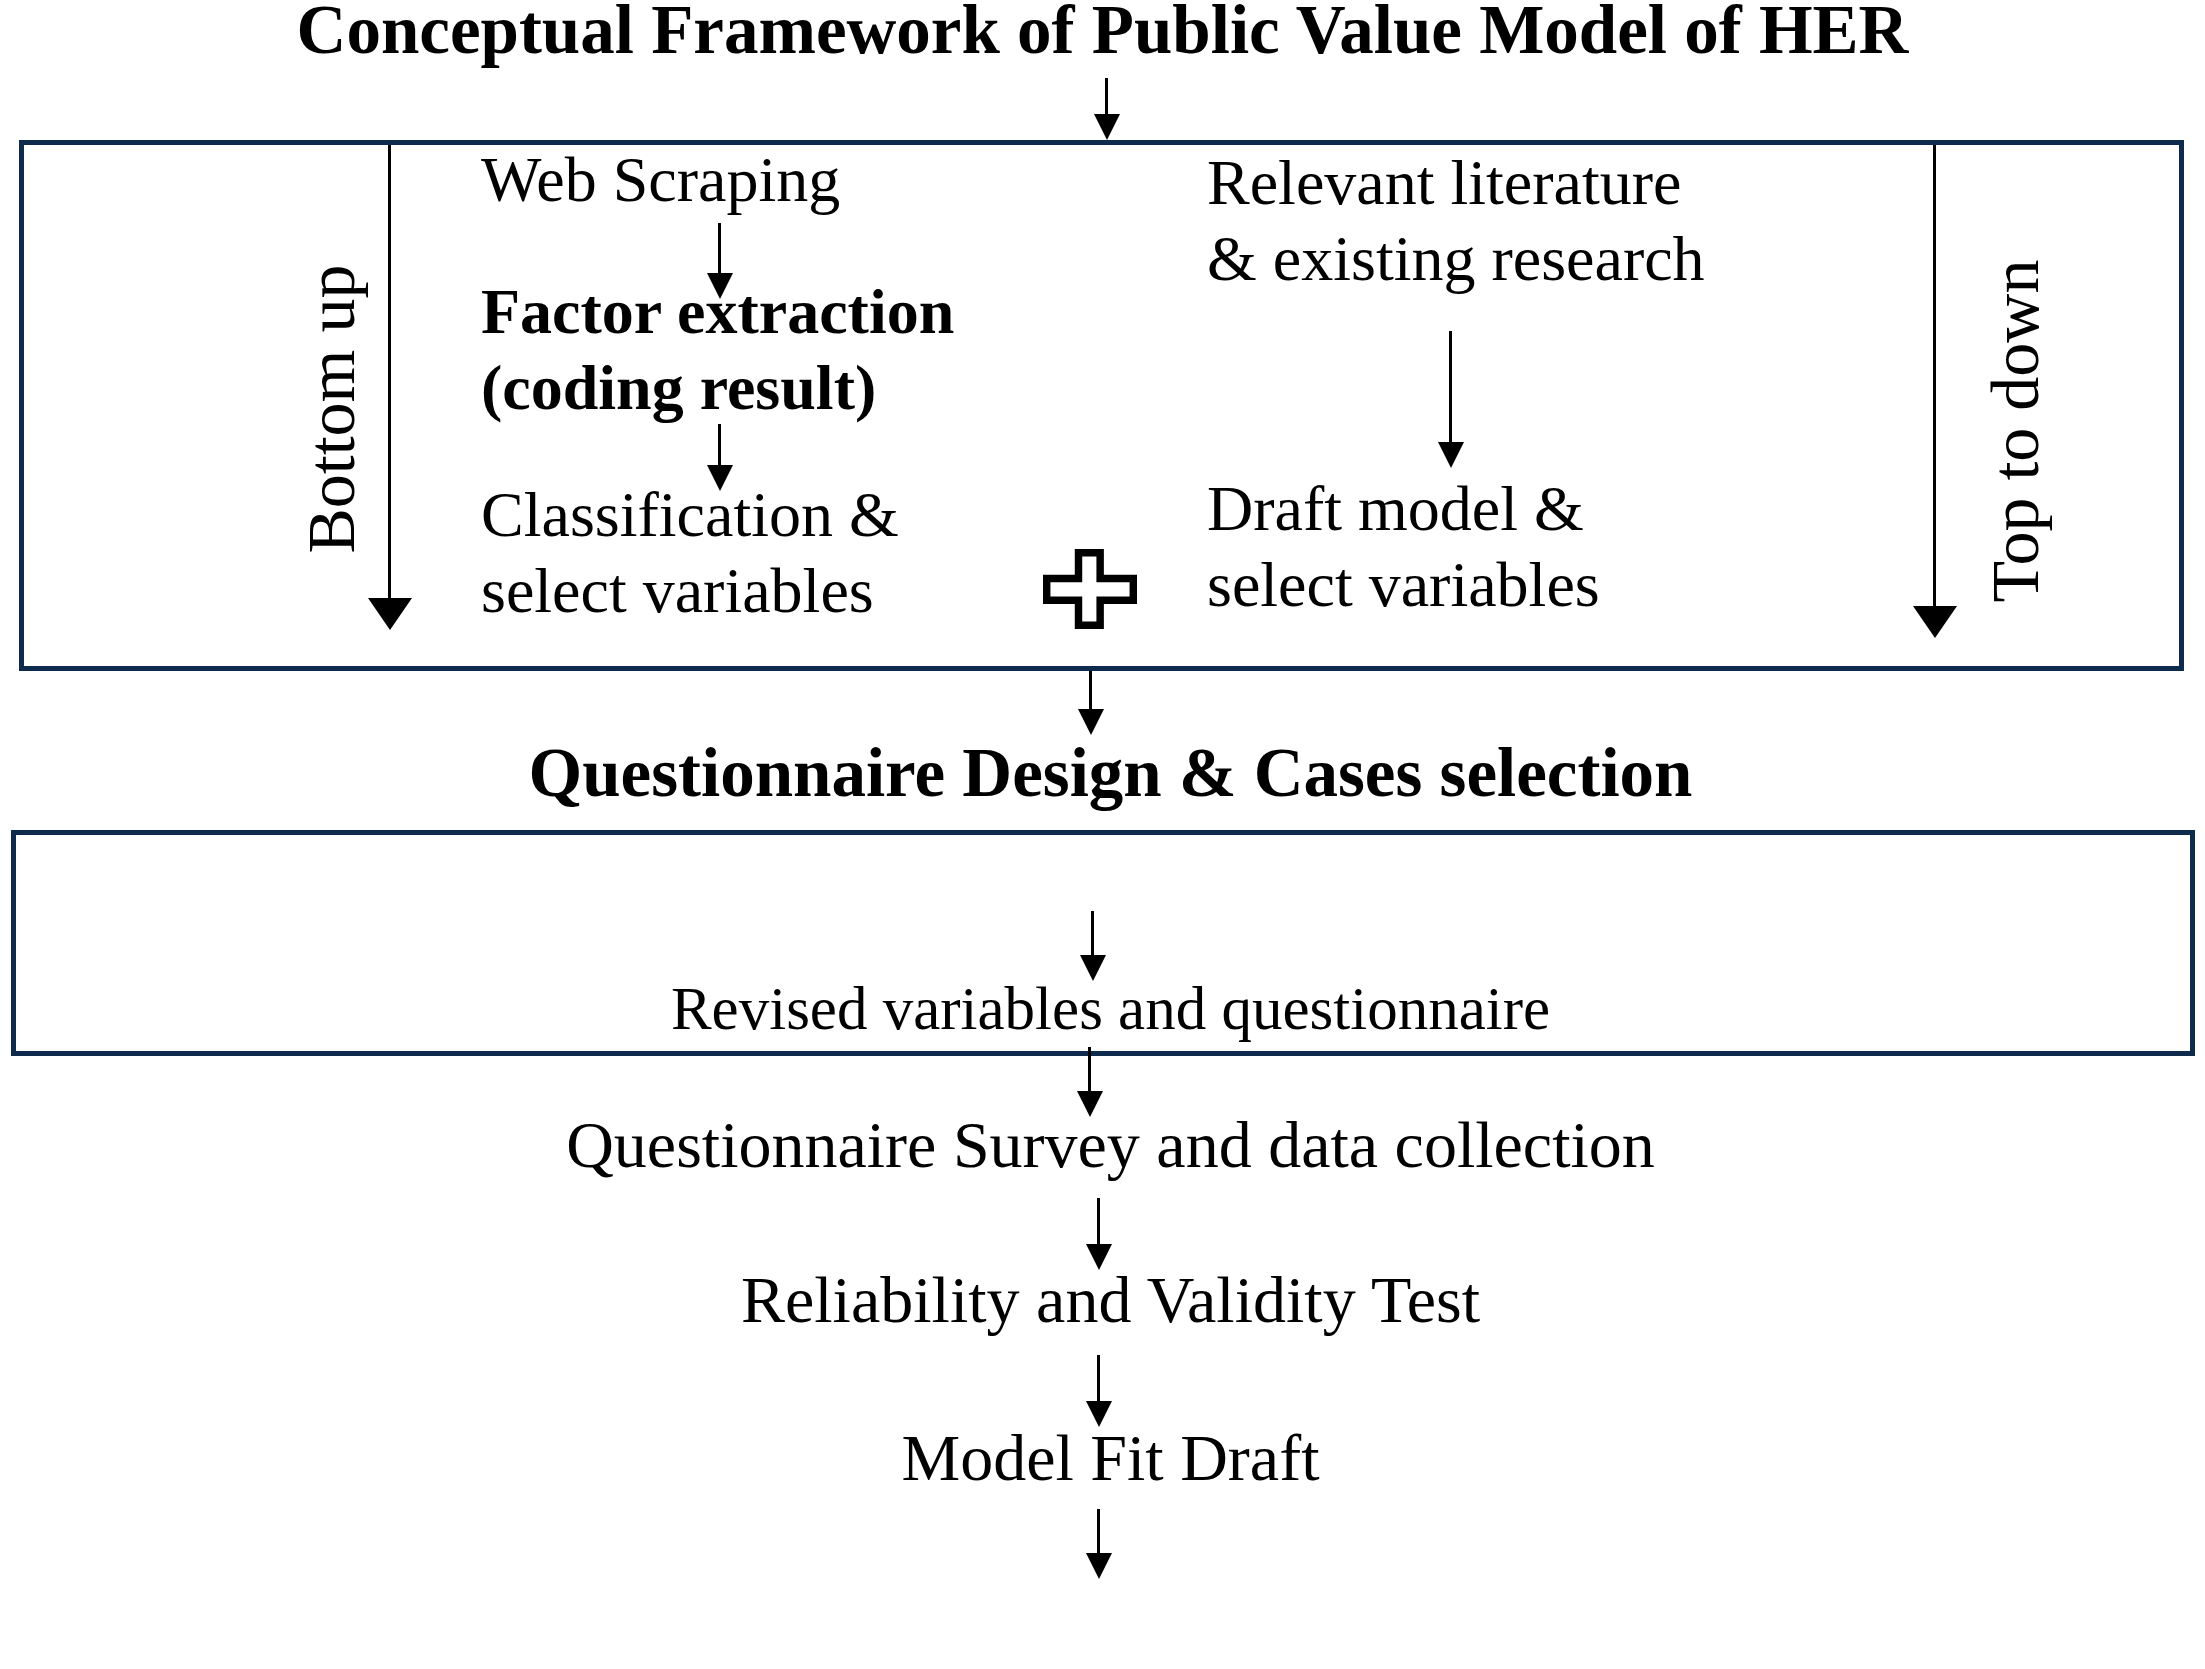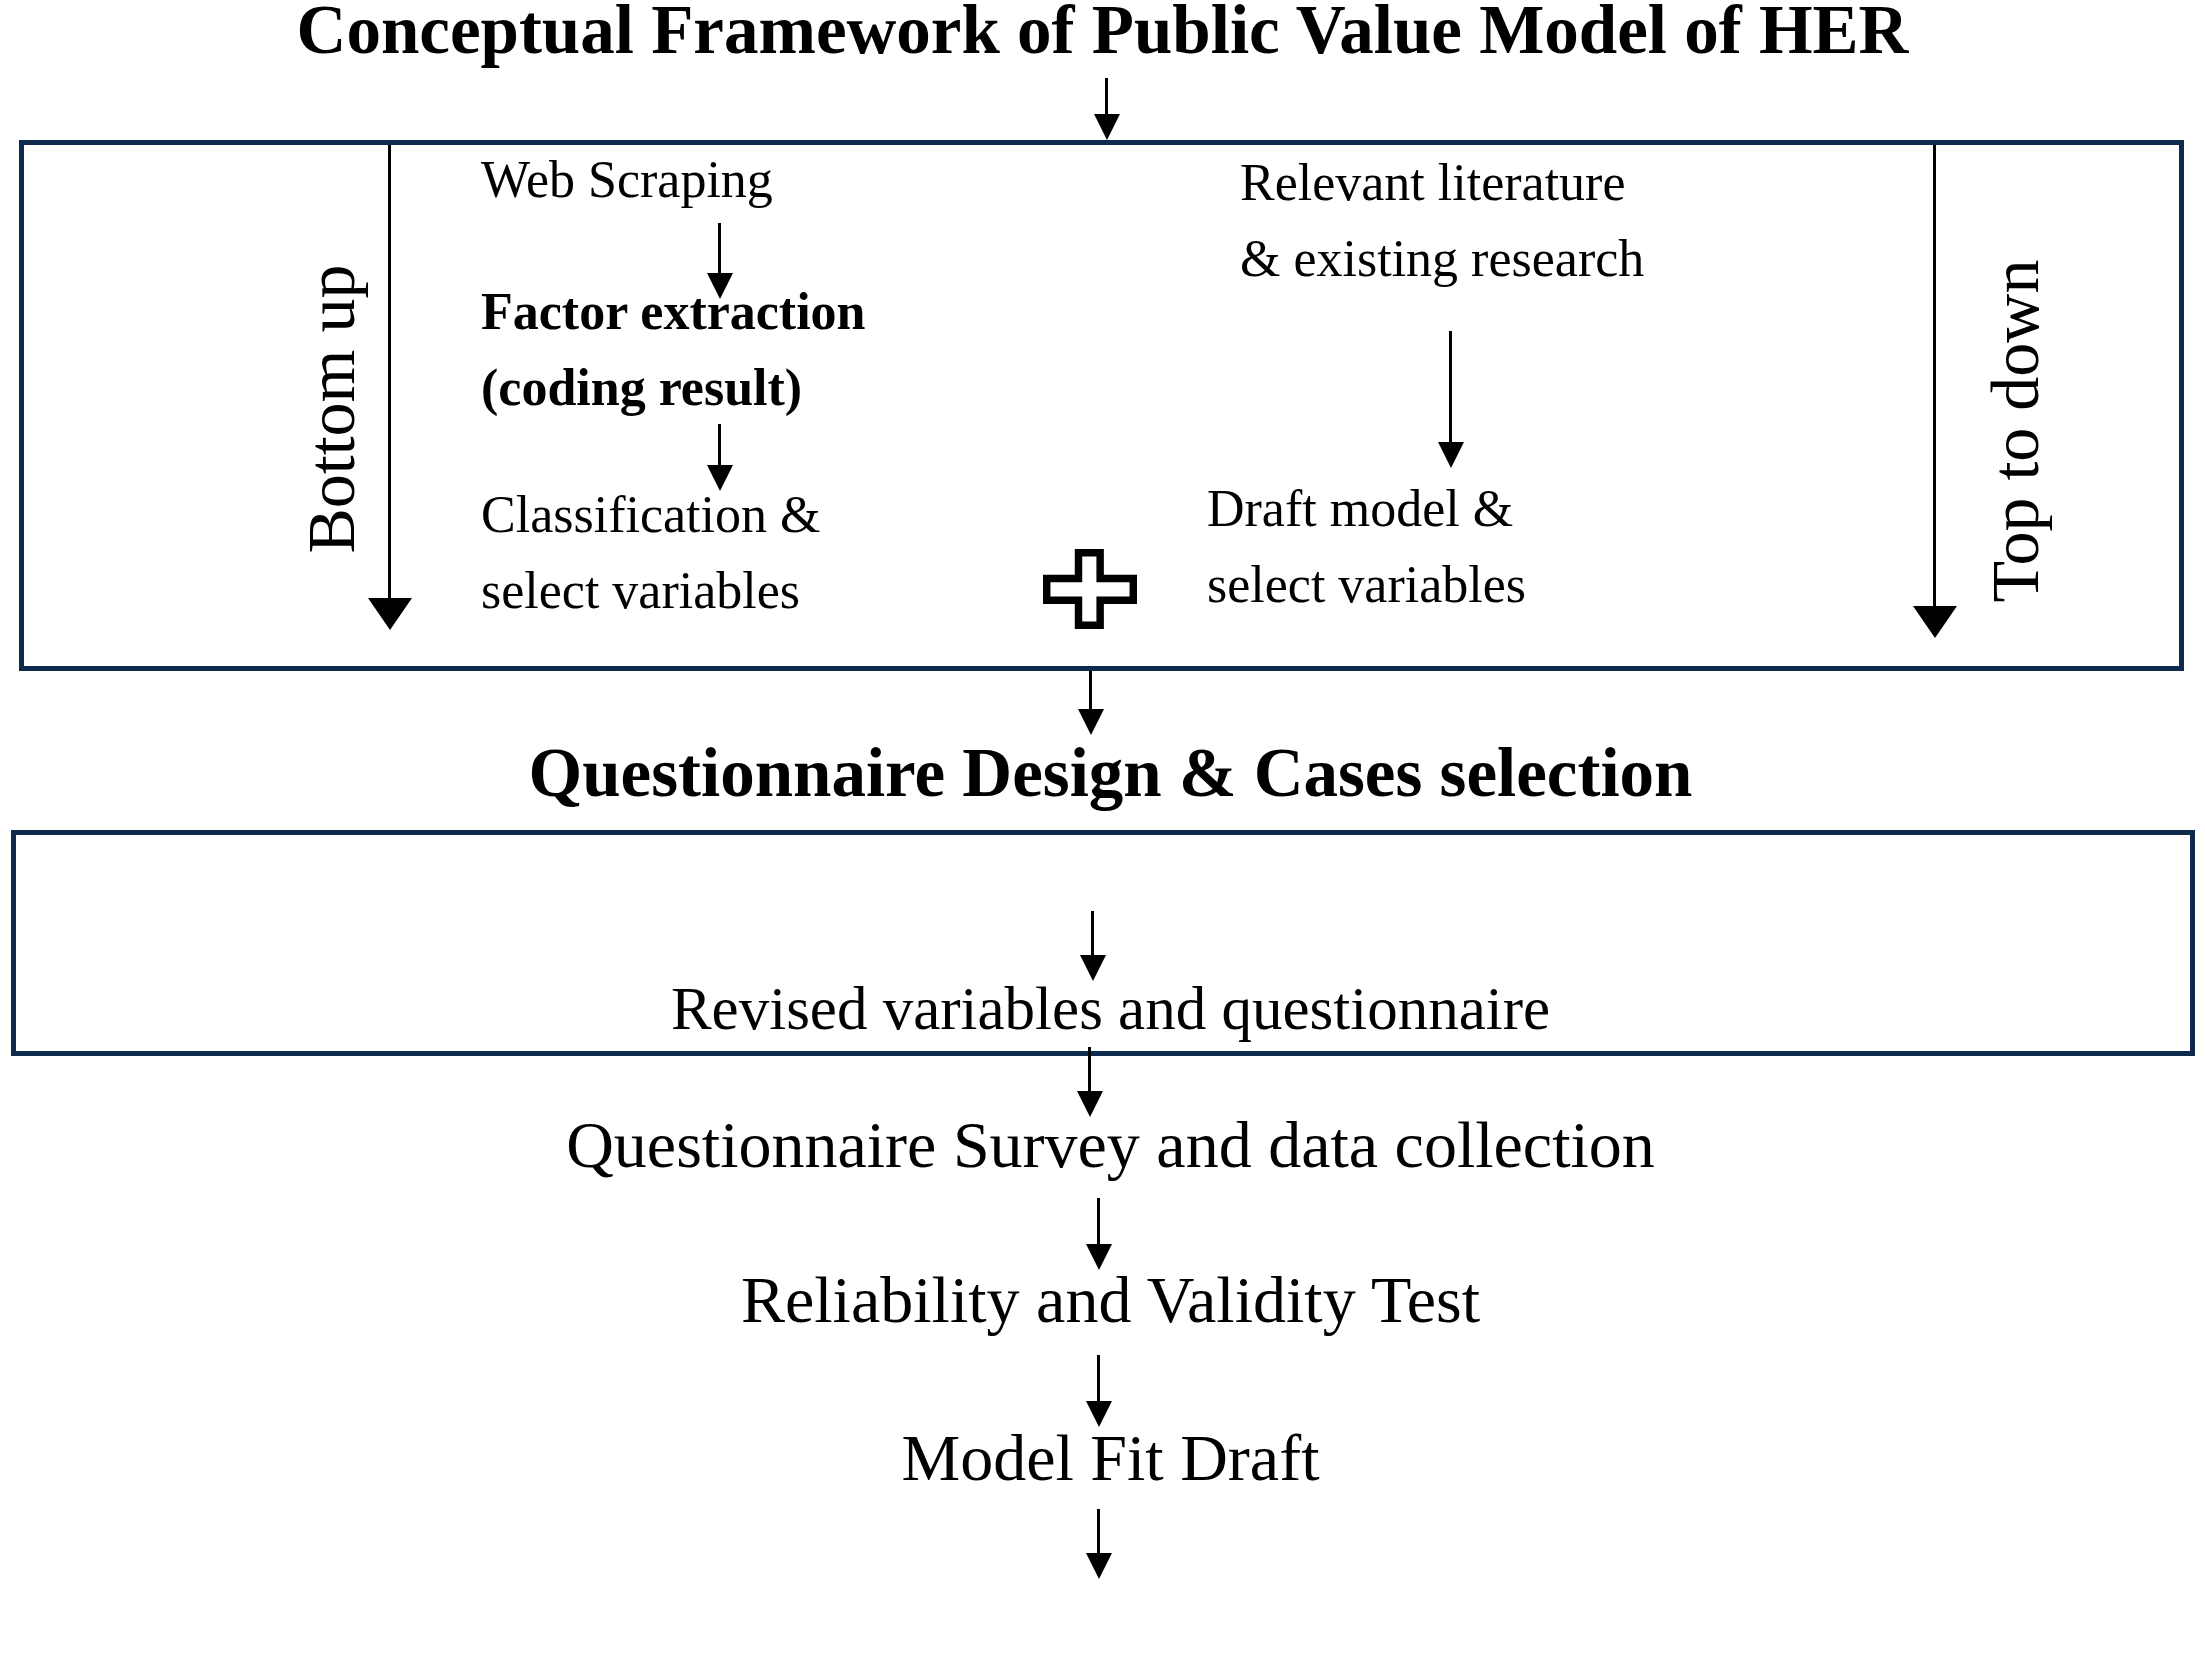--- a/index.html
+++ b/index.html
@@ -32,21 +32,21 @@
     position: absolute;
     border: 5.4px solid var(--box-border);
     box-sizing: border-box;
     background: transparent;
   }
   .box.framework { left: 19px; top: 140px; width: 2165px; height: 531px; }
   .box.discussion { left: 10.8px; top: 830px; width: 2184px; height: 226px; }
 
   .tblock {
     position: absolute;
-    font-size: 52px;
+    font-size: 64px;
     line-height: 76px;
     white-space: pre-line;
   }
   .centerline {
     position: absolute;
     left: 8px;
     width: 100%;
     text-align: center;
     font-size: 66px;
     line-height: 76px;
@@ -124,21 +124,21 @@
   </div>
   <div class="tblock" style="left:481px; top:477px;">Classification &amp;
 select variables</div>
 
   <div class="plus-wrap">
     <svg width="94" height="80" viewBox="0 0 139 118" xmlns="http://www.w3.org/2000/svg">
       <path d="M52.5 5.5 H84.5 V43.5 H133.5 V75.5 H84.5 V112.5 H52.5 V75.5 H5.5 V43.5 H52.5 Z" fill="#ffffff" stroke="#000000" stroke-width="11" stroke-linejoin="miter"></path>
     </svg>
   </div>
 
-  <div class="tblock" style="left:1207px; top:145px;margin-left:33px;">Relevant literature
+  <div class="tblock" style="left:1207px; top:145px;">Relevant literature
 &amp; existing research</div>
   <div class="arrow" style="left:1437px; top:331px; height:137px;">
     <div class="shaft"></div>
     <div class="head"></div>
   </div>
   <div class="tblock" style="left:1207px; top:471px;">Draft model &amp;
 select variables</div>
 
   <div class="arrow" style="left:1077px; top:671px; height:64px;">
     <div class="shaft"></div>

